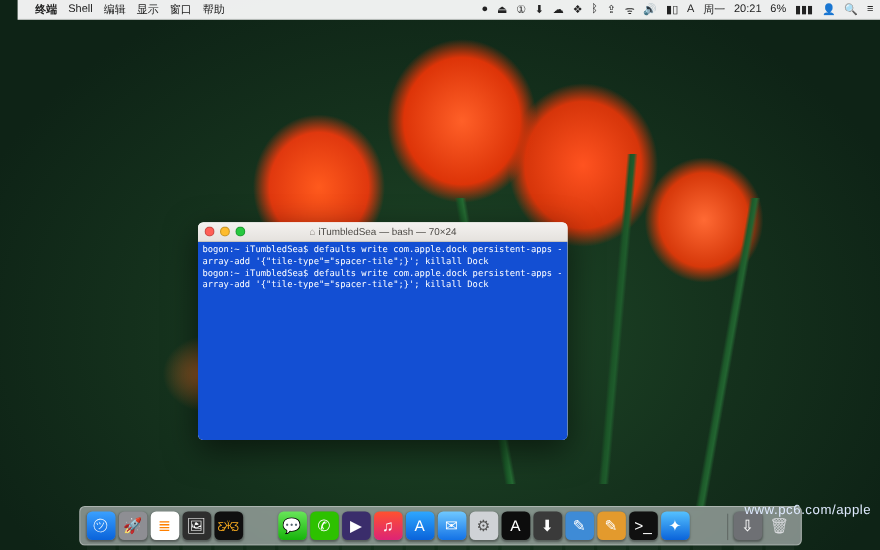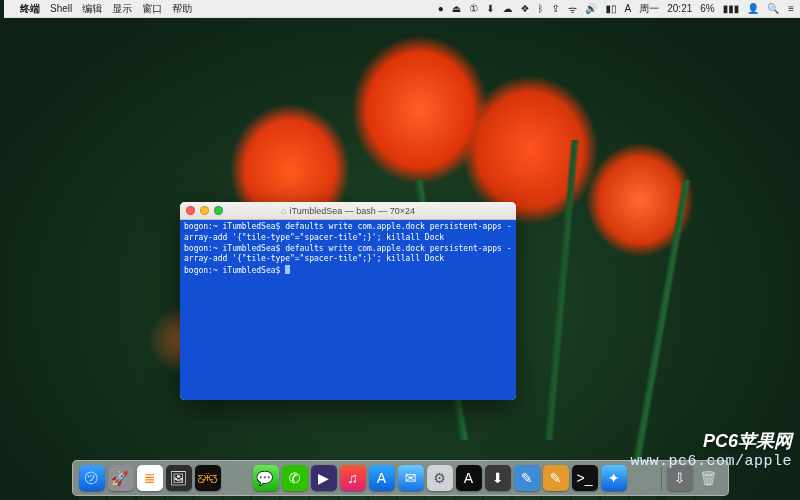--- a/index.html
+++ b/index.html
@@ -17,21 +17,21 @@
   }
   .wallpaper::before {
     content:""; position:absolute; inset:0;
     background:
       linear-gradient(80deg, rgba(0,0,0,0) 46%, #1a5a28 47%, #256b33 48%, rgba(0,0,0,0) 49%) 300px 180px / 300px 260px no-repeat,
       linear-gradient(95deg, rgba(0,0,0,0) 46%, #1b5427 47%, #1f5c2c 48%, rgba(0,0,0,0) 49%) 420px 140px / 300px 300px no-repeat,
       linear-gradient(100deg, rgba(0,0,0,0) 46%, #1d5a2a 47%, #236531 48%, rgba(0,0,0,0) 49%) 530px 180px / 280px 280px no-repeat;
   }
   
   .menubar {
-    position: absolute; top: 0; left: 4px; right: 0; height: 18px;
+    position: absolute; top: 0; left: 16px; right: 0; height: 18px;
     background: rgba(250,250,250,0.95);
     display: flex; align-items: center;
     font-size: 10px; color: #222;
     padding: 0 6px; gap: 10px;
     border-bottom: 1px solid rgba(0,0,0,0.08);
   }
   .menubar .apple { font-size: 11px; }
   .menubar .spacer { flex: 1; }
   .menubar .right { display: flex; align-items: center; gap: 8px; font-size: 10px; }
   .menubar .ico { display:inline-block; }
@@ -77,21 +77,21 @@
     position:relative;
   }
   .dock .sep { width:1px; height:24px; background:rgba(0,0,0,0.25); margin:0 2px; }
   .dock .app::after{content:""; position:absolute; top:100%; left:0; right:0; height:10px;
     background:linear-gradient(rgba(255,255,255,0.12),rgba(255,255,255,0)); transform:scaleY(-1); opacity:.4;}
   .watermark {
     position:absolute; right:8px; bottom:30px; text-align:right;
     font-family: Arial, sans-serif;
   }
   .watermark .l1{ color:#fff; font-weight:700; font-size:18px; font-style:italic; text-shadow:0 1px 3px rgba(0,0,0,.6);}
-  .watermark .l2{ color:#dfeaff; font-size:15px; letter-spacing:.5px;font-family:Liberation Mono, monospace;}
+  .watermark .l2{ color:#dfeaff; font-size:12px; letter-spacing:.5px;}
 </style>
 </head>
 <body>
 
 <div class="screen">
   <div class="wallpaper"></div>
 
   <div class="menubar">
     <span class="apple"></span>
     <b>终端</b>
@@ -132,21 +132,20 @@
         <div class="dot g"></div>
       </div>
       <div class="title">
         <span class="home">⌂</span>
         <span>iTumbledSea — bash — 70×24</span>
       </div>
     </div>
     <div class="termbody">
       <div class="line">bogon:~ iTumbledSea$ defaults write com.apple.dock persistent-apps -array-add '{"tile-type"="spacer-tile";}'; killall Dock</div>
       <div class="line">bogon:~ iTumbledSea$ defaults write com.apple.dock persistent-apps -array-add '{"tile-type"="spacer-tile";}'; killall Dock</div>
-      <div class="line"><span>bogon:~ iTumbledSea$ </span><span class="cursor"></span></div>
     </div>
   </div>
 
   <div class="dock-wrap">
     <div class="dock" id="dock">
         <div class="app" style="background: linear-gradient(rgb(58, 160, 255), rgb(10, 99, 218));">㋡</div>
         <div class="app" style="background: rgb(142, 142, 147);">🚀</div>
         <div class="app" style="background: rgb(255, 255, 255); color: rgb(255, 128, 0);">≣</div>
         <div class="app" style="background: rgb(46, 46, 46);">🖼</div>
         <div class="app" style="background: rgb(15, 15, 15); color: rgb(255, 176, 32); font-size: 9px;">Ƹ̵̡Ӝ̵̨̄Ʒ</div>
@@ -165,16 +164,15 @@
         <div class="app" style="background: rgb(16, 16, 16);">&gt;_</div>
         <div class="app" style="background: linear-gradient(rgb(85, 193, 255), rgb(10, 99, 218));">✦</div>
         <div class="app" style="background: transparent; box-shadow: none;"></div>
         <div class="sep"></div>
         <div class="app" style="background: rgb(110, 112, 116);">⇩</div>
         <div class="app" style="background: transparent; box-shadow: none; color: rgb(215, 217, 220);">🗑</div>
       </div>
   </div>
 
   <div class="watermark">
-    <div class="l1">PC6苹果网</div>
     <div class="l2">www.pc6.com/apple</div>
   </div>
 </div>
 
 </body></html>

